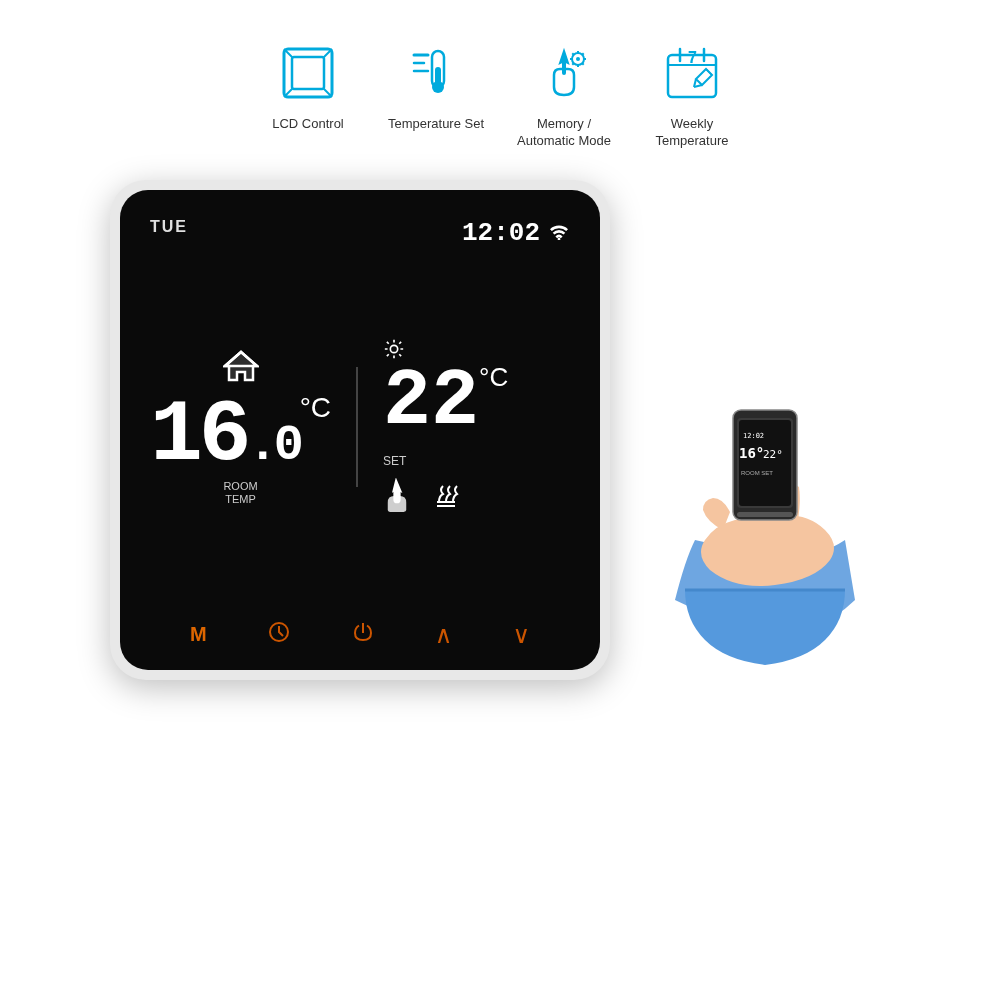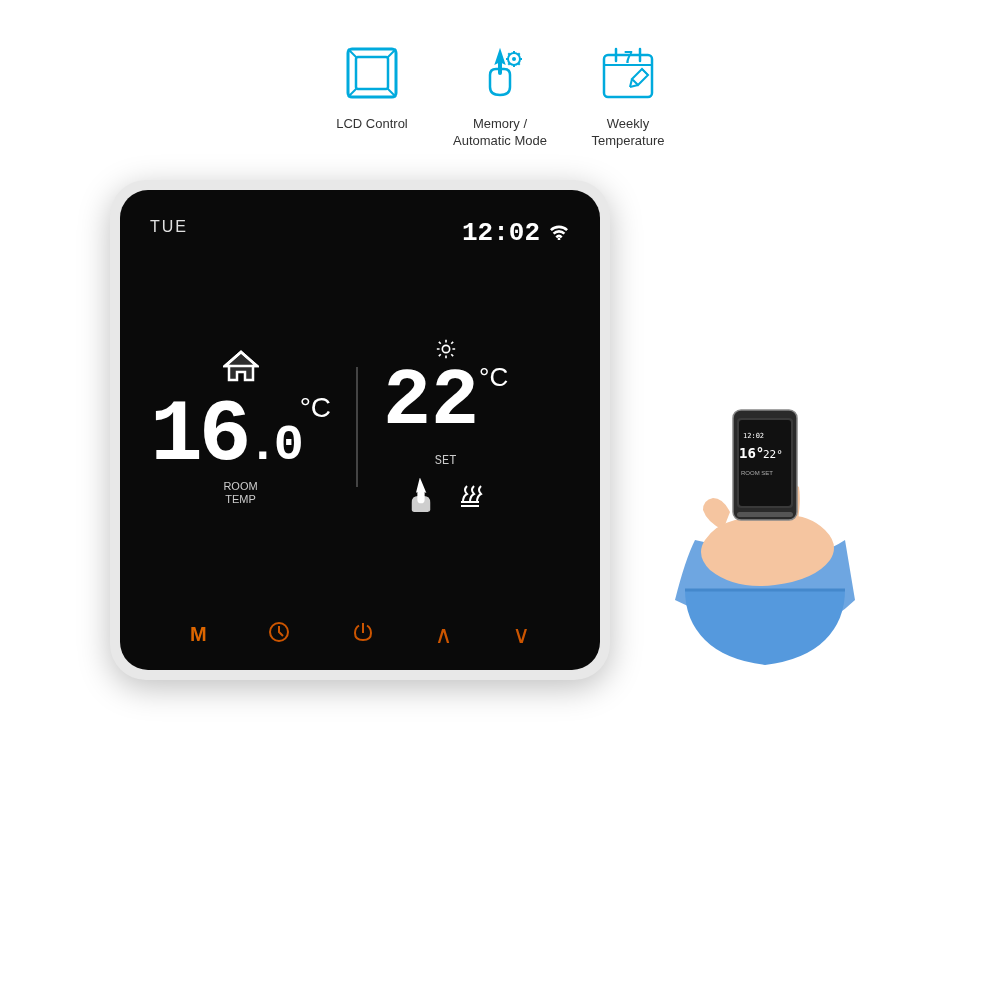--- a/index.html
+++ b/index.html
@@ -90,21 +90,21 @@
     
     .status-bar {
       display: flex;
       justify-content: space-between;
       align-items: flex-start;
       margin-bottom: 8px;
     }
     .day-label {
       color: #e0e0e0;
       font-size: 16px;
-      font-weight: 400;
+      font-weight: 700;
       letter-spacing: 2px;
     }
     .time-wifi {
       display: flex;
       align-items: center;
       gap: 8px;
     }
     .time-display {
       color: white;
       font-size: 26px;
@@ -154,40 +154,39 @@
     .divider-line {
       width: 2px;
       height: 120px;
       background: #444;
       margin: 0 15px;
     }
 
     .set-temp-section {
       display: flex;
       flex-direction: column;
-      align-items: center;
+      align-items: flex-start;
     }
     .set-temp-icons {
       display: flex;
       align-items: center;
       gap: 6px;
       margin-bottom: 2px;
     }
     .set-temp-value {
       color: white;
       font-size: 80px;
       font-weight: 900;
       font-family: 'Courier New', monospace;
       line-height: 1;
     }
     .set-label {
       color: #cccccc;
       font-size: 12px;
       margin-top: 12px;
-      font-family: Liberation Mono, monospace;
     }
 
     
     .touch-buttons {
       display: flex;
       justify-content: space-around;
       align-items: center;
       padding: 12px 40px 20px 40px;
       background: transparent;
     }
@@ -225,20 +224,33 @@
         <rect x="14" y="14" width="32" height="32" rx="2" stroke="#00aadd" stroke-width="2.5" fill="none"></rect>
         <line x1="14" y1="14" x2="6" y2="6" stroke="#00aadd" stroke-width="2"></line>
         <line x1="46" y1="14" x2="54" y2="6" stroke="#00aadd" stroke-width="2"></line>
         <line x1="14" y1="46" x2="6" y2="54" stroke="#00aadd" stroke-width="2"></line>
         <line x1="46" y1="46" x2="54" y2="54" stroke="#00aadd" stroke-width="2"></line>
       </svg>
     </div>
     <span class="feature-label">LCD Control</span>
   </div>
 
+  <div class="feature-item">
+    <div class="feature-icon">
+      <svg viewBox="0 0 60 60" fill="none">
+        <line x1="8" y1="12" x2="22" y2="12" stroke="#00aadd" stroke-width="3" stroke-linecap="round"></line>
+        <line x1="8" y1="20" x2="18" y2="20" stroke="#00aadd" stroke-width="2.5" stroke-linecap="round"></line>
+        <line x1="8" y1="28" x2="22" y2="28" stroke="#00aadd" stroke-width="2.5" stroke-linecap="round"></line>
+        <rect x="26" y="8" width="12" height="36" rx="6" stroke="#00aadd" stroke-width="2.5" fill="none"></rect>
+        <rect x="29" y="24" width="6" height="18" rx="3" fill="#00aadd"></rect>
+        <circle cx="32" cy="44" r="6" fill="#00aadd"></circle>
+      </svg>
+    </div>
+    <span class="feature-label">Temperature Set</span>
+  </div>
 
 
   <div class="feature-item">
     <div class="feature-icon">
       <svg viewBox="0 0 60 60" fill="none">
 
         <path d="M30 8 L26 20 L30 18 L34 20 Z" stroke="#00aadd" stroke-width="2" fill="#00aadd"></path>
         <rect x="28" y="18" width="4" height="14" rx="2" fill="#00aadd"></rect>
         <path d="M20 32 Q20 26 26 26 L34 26 Q40 26 40 32 L40 44 Q40 52 30 52 Q20 52 20 44 Z" stroke="#00aadd" stroke-width="2.5" fill="none"></path>
 

